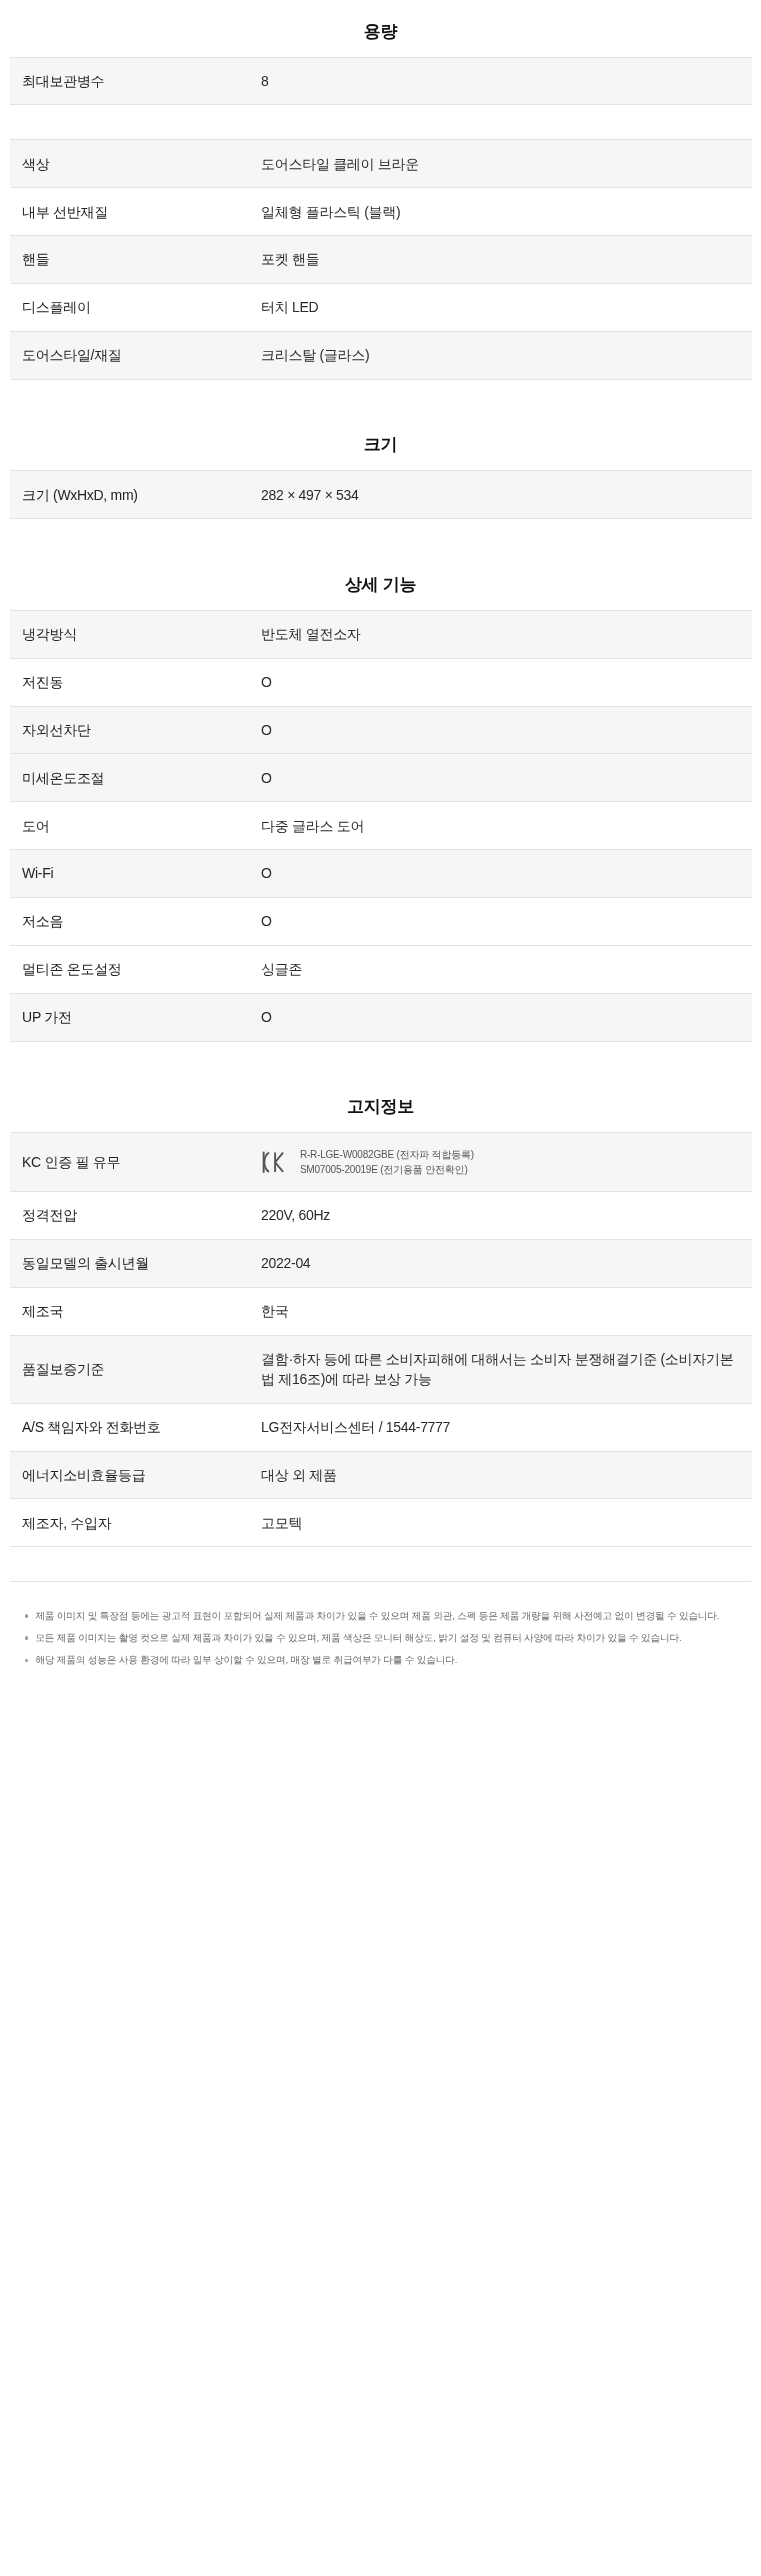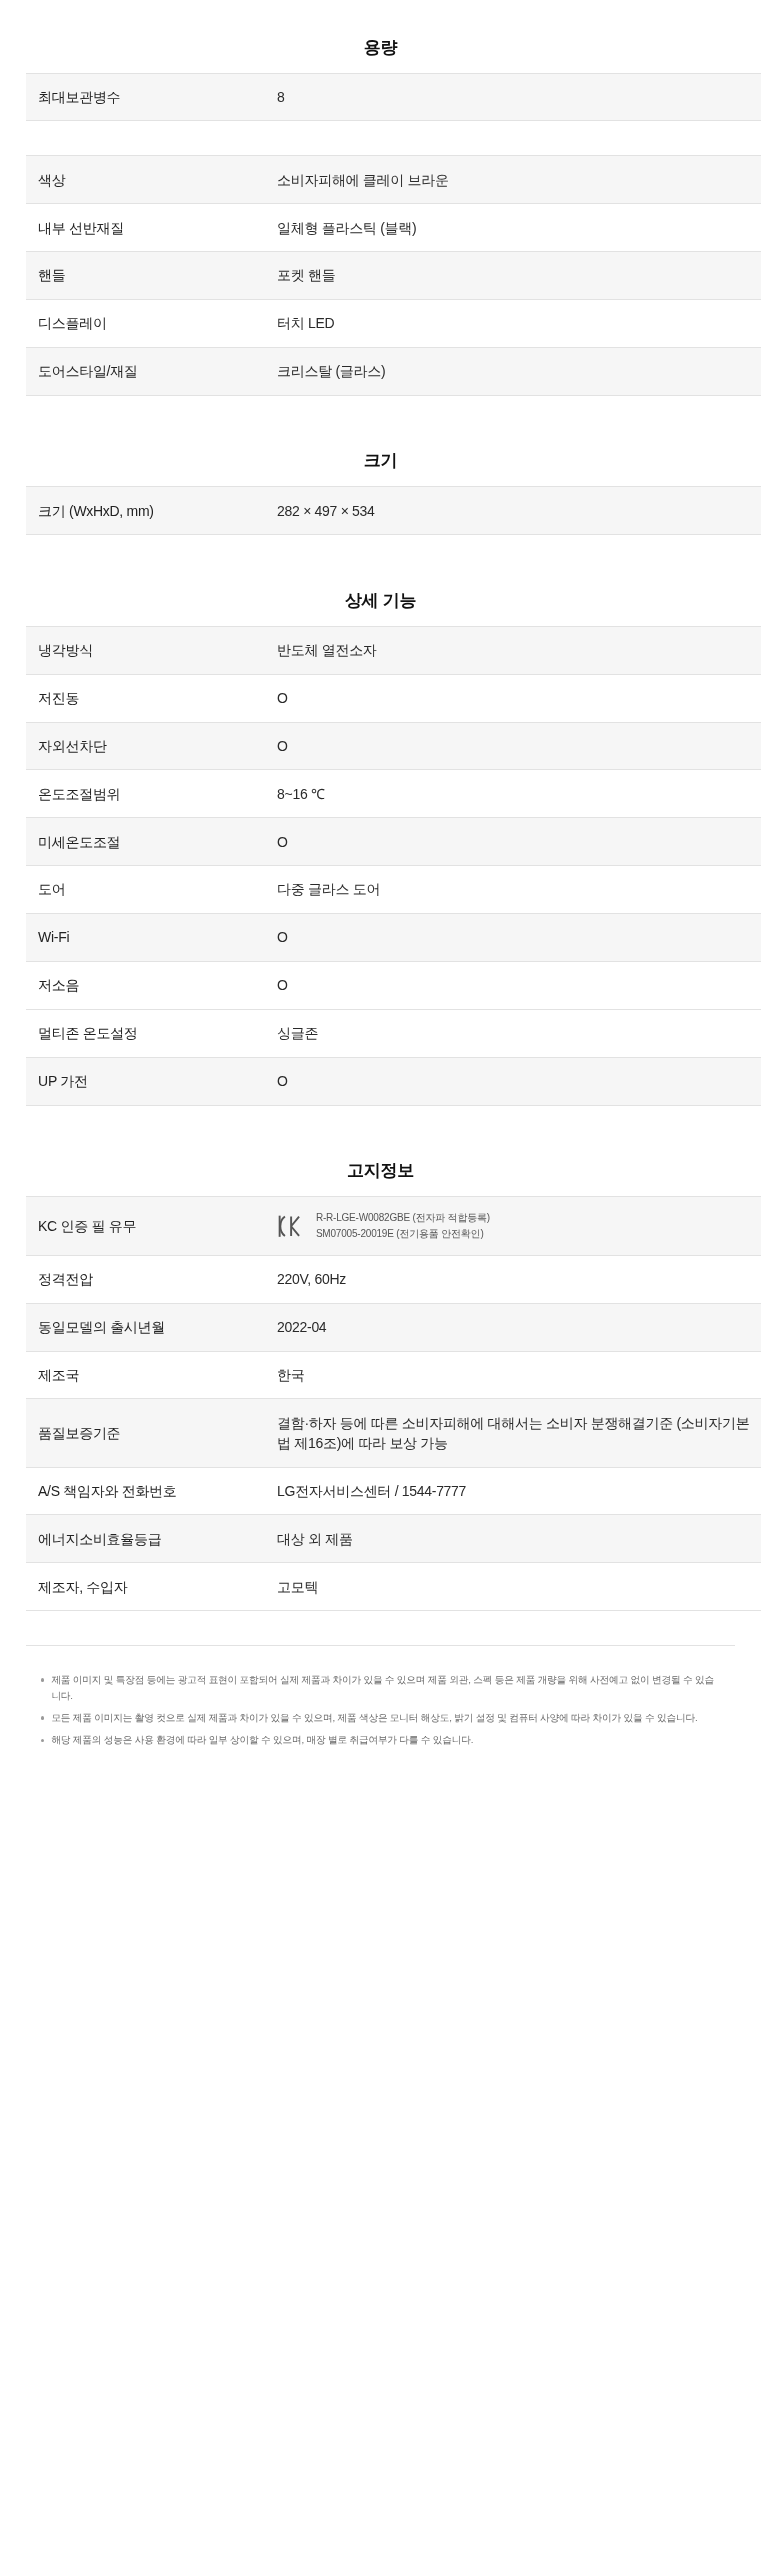--- a/index.html
+++ b/index.html
@@ -10,21 +10,21 @@
     font-family: "Liberation Sans", sans-serif;
   }
   body {
     width: 761px;
     min-height: 2576px;
     color: #1a1a1a;
     -webkit-font-smoothing: antialiased;
   }
   .page {
     width: 761px;
-    padding: 16px;
+    padding: 0;
   }
   .section {
     margin: 0 0 34px 0;
   }
   .section-title {
     text-align: center;
     font-size: 17px;
     font-weight: 700;
     color: #111;
     padding: 19.5px 0 14px 0;
@@ -121,21 +121,21 @@
               <td class="v"><span class="multiline">8</span></td>
             </tr>
           </tbody>
         </table>
       </div>
       <div class="section">
         <table class="spec">
           <tbody>
             <tr class="alt">
               <td class="k"><span class="multiline">색상</span></td>
-              <td class="v"><span class="multiline">소비자피해에 클레이 브라운</span></td>
+              <td class="v"><span class="multiline">도어스타일 클레이 브라운</span></td>
             </tr>
             <tr>
               <td class="k"><span class="multiline">내부 선반재질</span></td>
               <td class="v"><span class="multiline">일체형 플라스틱 (블랙)</span></td>
             </tr>
             <tr class="alt">
               <td class="k"><span class="multiline">핸들</span></td>
               <td class="v"><span class="multiline">포켓 핸들</span></td>
             </tr>
             <tr>
@@ -169,24 +169,20 @@
               <td class="k"><span class="multiline">냉각방식</span></td>
               <td class="v"><span class="multiline">반도체 열전소자</span></td>
             </tr>
             <tr>
               <td class="k"><span class="multiline">저진동</span></td>
               <td class="v"><span class="multiline">O</span></td>
             </tr>
             <tr class="alt">
               <td class="k"><span class="multiline">자외선차단</span></td>
               <td class="v"><span class="multiline">O</span></td>
-            </tr>
-            <tr>
-              <td class="k"><span class="multiline">온도조절범위</span></td>
-              <td class="v"><span class="multiline">8~16 ℃</span></td>
             </tr>
             <tr class="alt">
               <td class="k"><span class="multiline">미세온도조절</span></td>
               <td class="v"><span class="multiline">O</span></td>
             </tr>
             <tr>
               <td class="k"><span class="multiline">도어</span></td>
               <td class="v"><span class="multiline">다중 글라스 도어</span></td>
             </tr>
             <tr class="alt">

